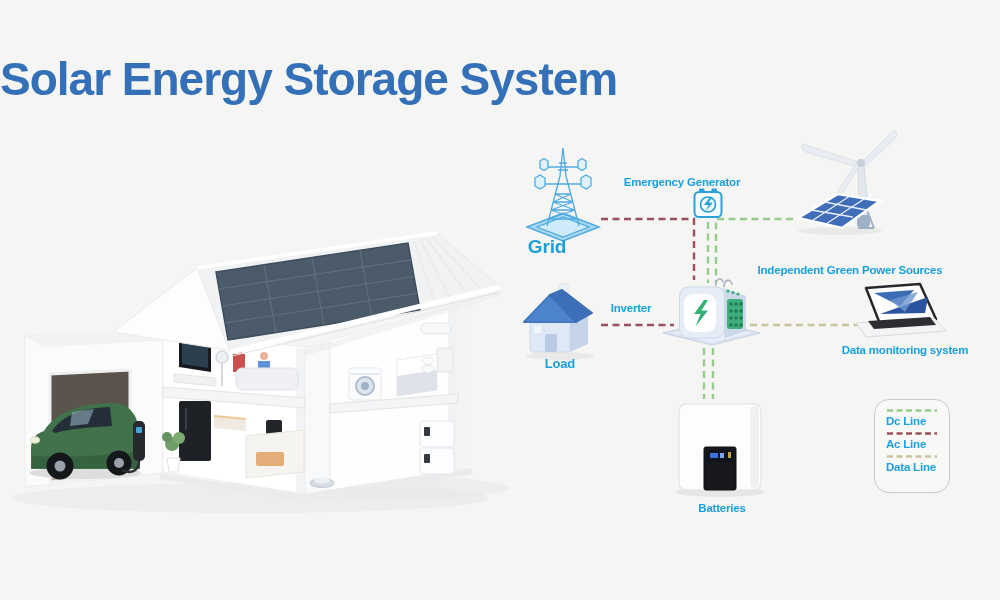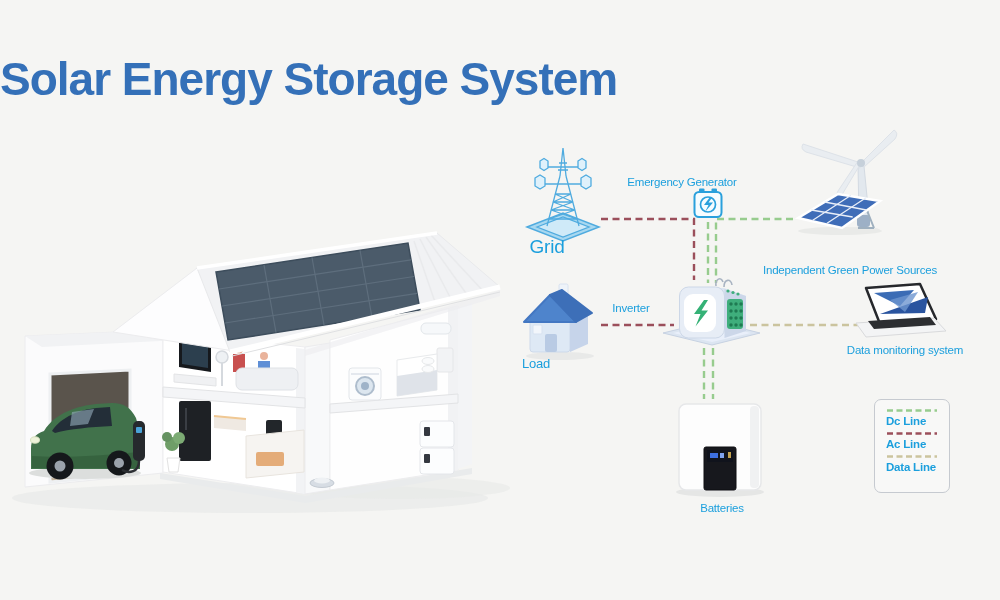--- a/index.html
+++ b/index.html
@@ -1,29 +1,29 @@
 <!DOCTYPE html>
 <html style="--bg: #f5f5f3; --title: #3470b8; --label: #1b9fdd; --ac-line: #9b4f5b; --dc-line: #97cc8e; --data-line: #cbc49e;"><head>
 <meta charset="utf-8">
 <style>
   html,body{margin:0;padding:0;background:#ddd;}
   .canvas{position:relative;width:1000px;height:600px;background:var(--bg,#f5f5f3);overflow:hidden;
           font-family:"Liberation Sans",sans-serif;}
   .title{position:absolute;left:0;right:0;top:52px;margin:0;text-align:left;
          font-size:46px;font-weight:700;letter-spacing:-1px;color:var(--title,#3470b8);}
-  .nodelabel{position:absolute;font-size:11.5px;font-weight:400;letter-spacing:-0.2px;
+  .nodelabel{position:absolute;font-size:11.5px;font-weight:700;letter-spacing:-0.2px;
              color:var(--label,#1b9fdd);text-align:center;line-height:1.15;}
   .nodelabel.right{}
   .scene{position:absolute;left:0;top:0;}
   .ln{fill:none;stroke-width:2.4;stroke-dasharray:7 4.5;}
   .ln-ac{stroke:var(--ac-line,#9b4f5b);}
   .ln-dc{stroke:var(--dc-line,#97cc8e);}
   .ln-data{stroke:var(--data-line,#cbc49e);}
   .legend{position:absolute;left:874px;top:399px;width:76px;height:94px;border:1.5px solid #c6cad0;
-          border-radius:7px;box-sizing:border-box;padding:8px 0 0 11px;display:flex;
+          border-radius:15px;box-sizing:border-box;padding:8px 0 0 11px;display:flex;
           flex-direction:column;gap:4px;background:rgba(255,255,255,0.35);}
   .legend-item{display:flex;flex-direction:column;gap:2px;}
   .legend-item svg{display:block;}
   .legend-item .lab{font-size:11.5px;font-weight:700;letter-spacing:-0.2px;color:var(--label,#1b9fdd);}
 </style>
 </head>
 <body>
 
 <div class="canvas">
 
@@ -266,21 +266,21 @@
       <rect x="707" y="450" width="26" height="12" fill="#10131c"></rect>
       <rect x="710" y="453" width="8" height="5" fill="#3d6fe0"></rect>
       <rect x="720" y="453" width="4" height="5" fill="#7fa3ef"></rect>
       <rect x="728" y="452" width="3" height="6" fill="#c2a14e"></rect>
     </g>
   </svg>
 
   <div class="nodelabel" style="left:507px;top:236px;width:80px;font-size:19px;">Grid</div>
   <div class="nodelabel" style="left:602px;top:176px;width:160px;">Emergency Generator</div>
   <div class="nodelabel" style="left:750px;top:236px;width:200px;margin-top:28px;">Independent Green Power Sources</div>
-  <div class="nodelabel" style="left:496px;top:357px;width:80px;font-size:13px;">Load</div>
+  <div class="nodelabel" style="left:520px;top:357px;width:80px;font-size:13px;">Load</div>
   <div class="nodelabel right" style="left:591px;top:302px;width:80px;">Inverter</div>
   <div class="nodelabel" style="left:805px;top:344px;width:200px;">Data monitoring system</div>
   <div class="nodelabel" style="left:662px;top:480px;width:120px;margin-top:22px;">Batteries</div>
 
   <div class="legend">
     <div class="legend-item">
       <svg width="52" height="5">
           <line x1="1" y1="2.5" x2="51" y2="2.5" class="ln ln-dc" style="stroke-dasharray:6 3.5;stroke-width:2.6;"></line>
         </svg>
       <span class="lab">Dc Line</span>

